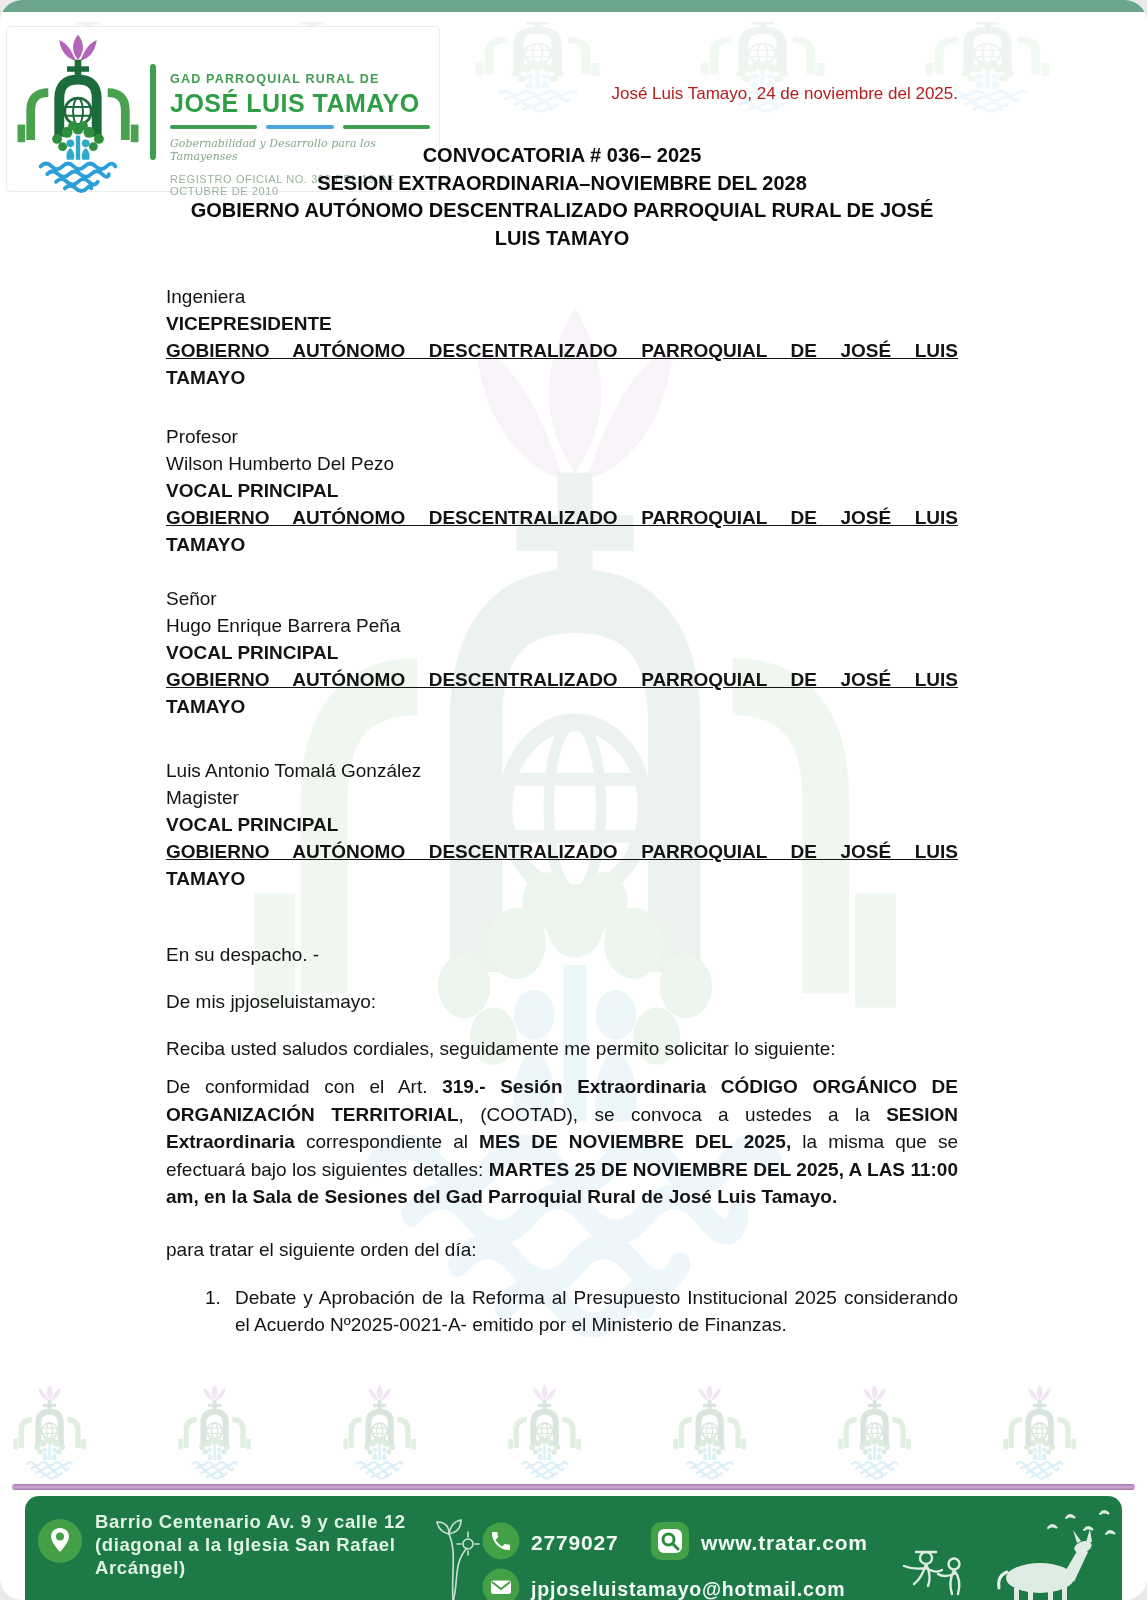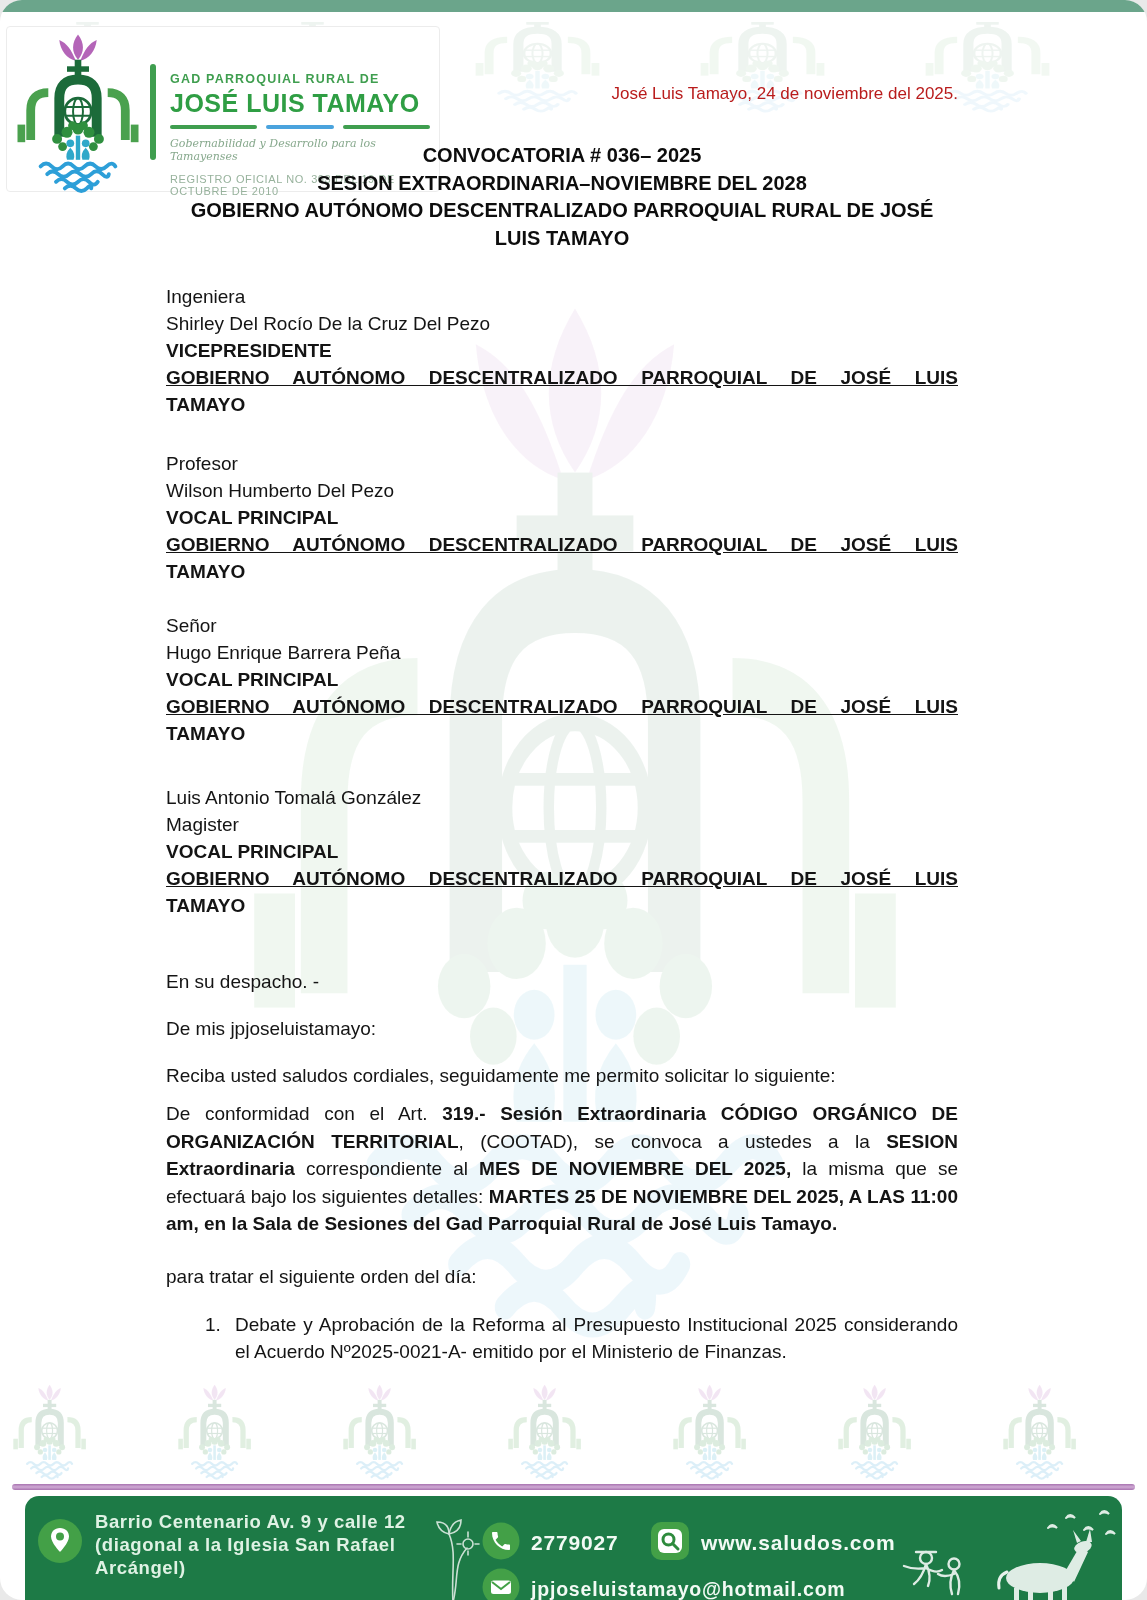--- a/index.html
+++ b/index.html
@@ -174,21 +174,20 @@
   <div class="title-block">
     <div>CONVOCATORIA # 036– 2025</div>
     <div>SESION EXTRAORDINARIA–NOVIEMBRE DEL 2028</div>
     <div>GOBIERNO AUTÓNOMO DESCENTRALIZADO PARROQUIAL RURAL DE JOSÉ LUIS TAMAYO</div>
   </div>
 
   <div class="content">
 
     <div class="recipient">
       <div>Ingeniera</div>
-      <div>Shirley Del Rocío De la Cruz Del Pezo</div>
       <div class="r-role">VICEPRESIDENTE</div>
       <div class="r-org1">GOBIERNO AUTÓNOMO DESCENTRALIZADO PARROQUIAL DE JOSÉ LUIS</div>
       <div class="r-org2">TAMAYO</div>
     </div>
 
     <div class="recipient gap-a">
       <div>Profesor</div>
       <div>Wilson Humberto Del Pezo</div>
       <div class="r-role">VOCAL PRINCIPAL</div>
       <div class="r-org1">GOBIERNO AUTÓNOMO DESCENTRALIZADO PARROQUIAL DE JOSÉ LUIS</div>
@@ -265,21 +264,21 @@
 
     <div class="f-item f-web">
       <span class="f-icon">
         <svg width="40" height="40" viewBox="0 0 40 40">
           <rect x="1" y="1" width="38" height="38" rx="10" fill="#43a047"></rect>
           <rect x="8" y="8" width="24" height="24" rx="6" fill="#ffffff"></rect>
           <circle cx="18.5" cy="18.5" r="5.5" fill="none" stroke="#2e8b3d" stroke-width="3"></circle>
           <line x1="22.5" y1="22.5" x2="28" y2="28" stroke="#2e8b3d" stroke-width="3" stroke-linecap="round"></line>
         </svg>
       </span>
-      <span class="f-contact-text">www.saludos.com</span>
+      <span class="f-contact-text">www.tratar.com</span>
     </div>
 
     <div class="f-item f-email">
       <span class="f-icon">
         <svg width="38" height="38" viewBox="0 0 38 38">
           <circle cx="19" cy="19" r="18.5" fill="#43a047"></circle>
           <rect x="9" y="12.5" width="20" height="13.5" rx="2.5" fill="#ffffff"></rect>
           <path d="M10,14 L19,21 L28,14" fill="none" stroke="#43a047" stroke-width="2"></path>
         </svg>
       </span>

